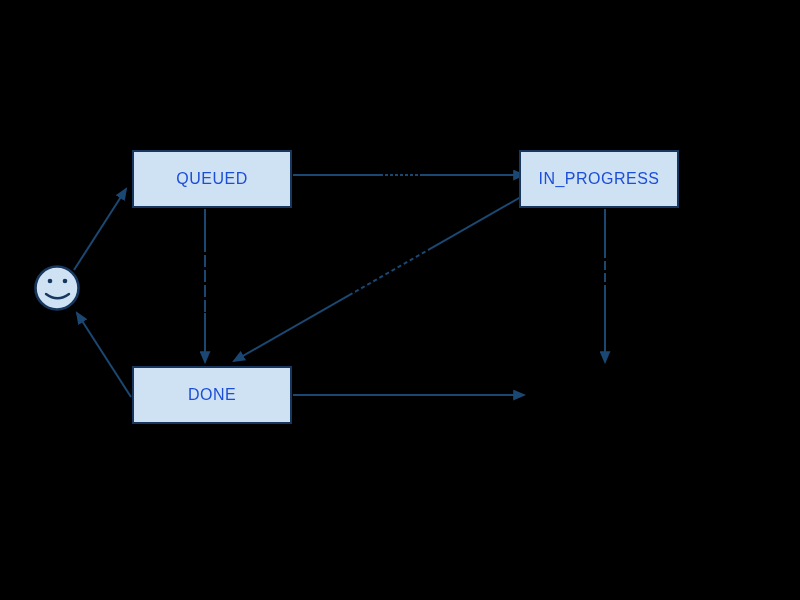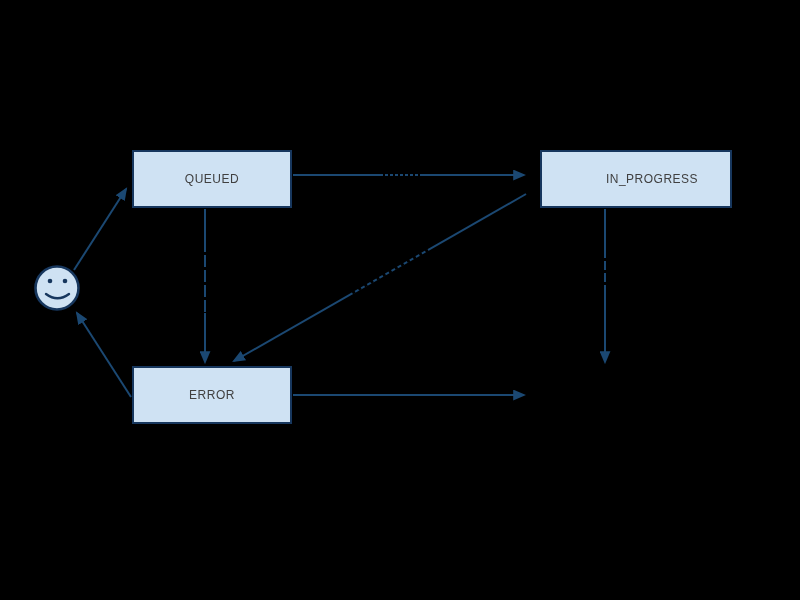--- a/index.html
+++ b/index.html
@@ -24,28 +24,28 @@
   }
   .node {
     position: absolute;
     width: 156px;
     height: 54px;
     background: #cfe2f3;
     border: 2px solid #17375e;
     display: flex;
     align-items: center;
     justify-content: center;
-    color: #404040;
-    font-size: 12px;
+    color: #1d4ed8;
+    font-size: 16px;
     letter-spacing: 0.5px;
     box-sizing: content-box;
   }
   .node span { white-space: nowrap; }
   .node-queued      { left: 132px; top: 150px; }
-  .node-in-progress { left: 540px; top: 150px; padding-left: 32px; }
+  .node-in-progress { left: 519px; top: 150px; }
   .node-error       { left: 132px; top: 366px; }
   .node-done        { left: 527px; top: 366px; }
 </style>
 </head>
 <body>
 
 <div class="canvas">
 
   <svg class="edges-layer" viewBox="0 0 800 600" xmlns="http://www.w3.org/2000/svg">
     <defs>
@@ -85,17 +85,17 @@
 
   <div class="node node-queued">
     <span>QUEUED</span>
   </div>
 
   <div class="node node-in-progress">
     <span>IN_PROGRESS</span>
   </div>
 
   <div class="node node-error">
-    <span>ERROR</span>
+    <span>DONE</span>
   </div>
 
 
 </div>
 
 </body></html>

